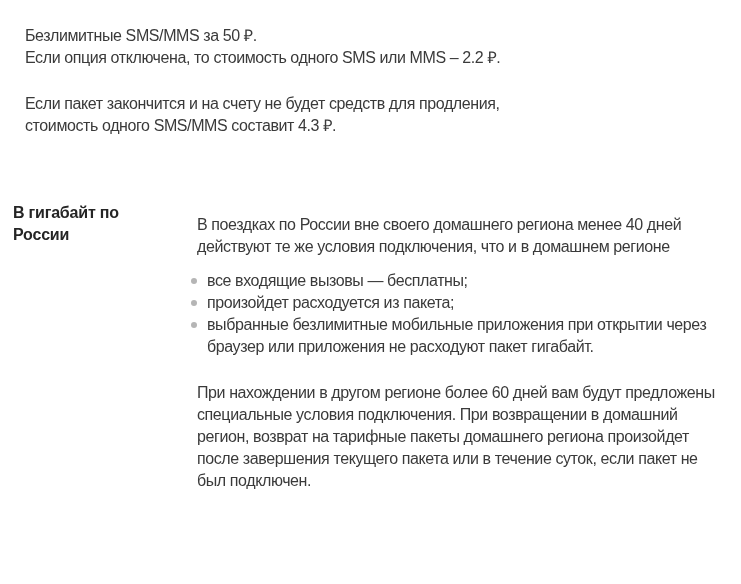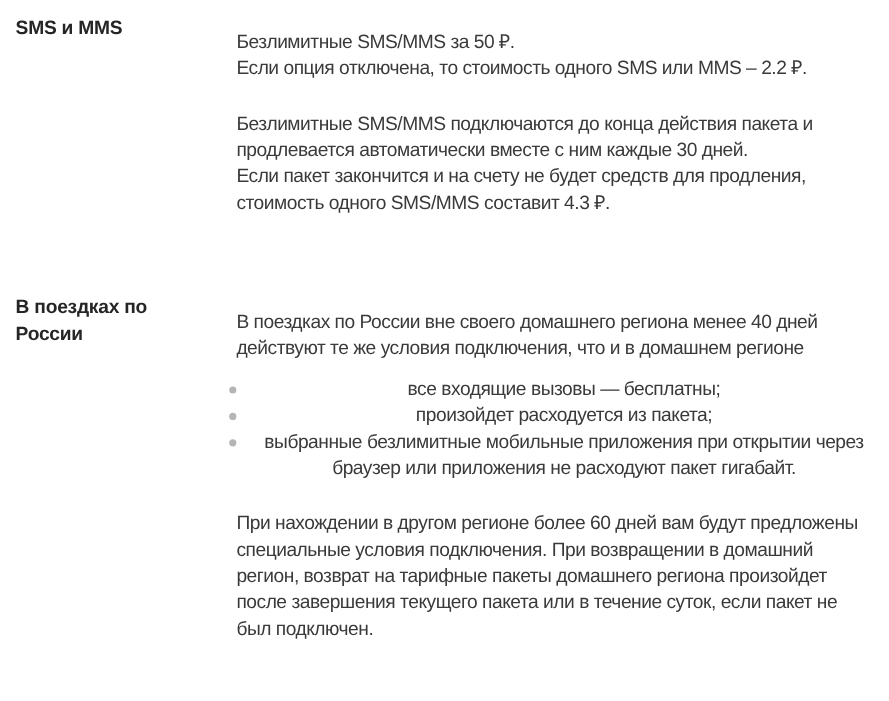--- a/index.html
+++ b/index.html
@@ -53,53 +53,50 @@
     display: block;
   }
   .bullets {
     list-style: none;
     margin: 6px 0 0 0;
     padding: 0;
   }
   .bullets li {
     position: relative;
     padding-left: 22px;
-    text-align: center;
   }
   .dot {
     position: absolute;
     left: 6px;
     top: 8px;
     width: 6px;
     height: 6px;
     border-radius: 50%;
     background: #b5b5b5;
   }
 </style>
 </head>
 <body>
 
 <div class="page">
 
   <section class="row">
-    <div class="row-label">SMS и MMS</div>
     <div class="row-content">
       <p class="para">
         <span class="line">Безлимитные SMS/MMS за 50 ₽.</span>
         <span class="line">Если опция отключена, то стоимость одного SMS или MMS – 2.2 ₽.</span>
       </p>
       <p class="para">
-        <span class="line">Безлимитные SMS/MMS подключаются до конца действия пакета и продлевается автоматически вместе с ним каждые 30 дней.</span>
         <span class="line">Если пакет закончится и на счету не будет средств для продления, стоимость одного SMS/MMS составит 4.3 ₽.</span>
       </p>
     </div>
   </section>
 
   <section class="row">
-    <div class="row-label">В поездках по России</div>
+    <div class="row-label">В гигабайт по России</div>
     <div class="row-content">
       <p class="para">
         <span class="line">В поездках по России вне своего домашнего региона менее 40 дней действуют те же условия подключения, что и в домашнем регионе</span>
       </p>
       <ul class="bullets">
         <li>
           <span class="dot"></span>
           <span>все входящие вызовы — бесплатны;</span>
         </li>
         <li>

